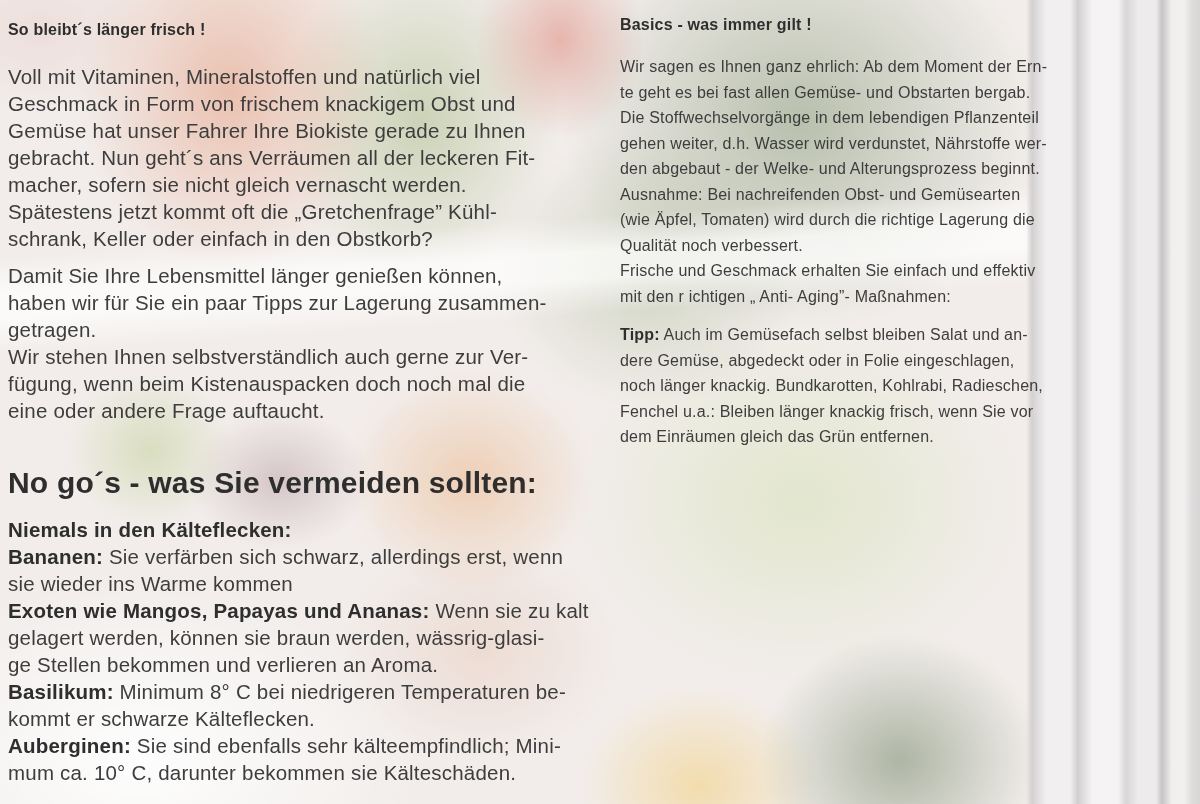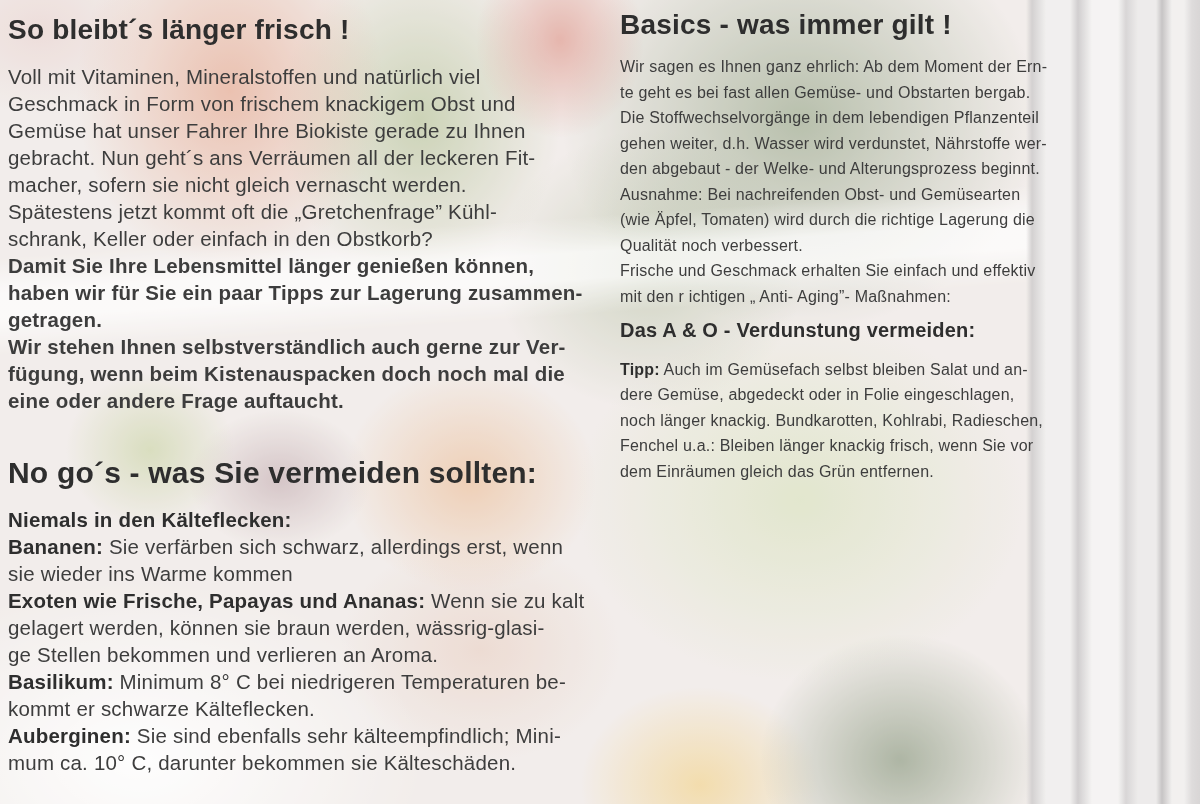--- a/index.html
+++ b/index.html
@@ -49,31 +49,31 @@
   
   .content{
     position:relative;z-index:2;
     display:flex;
     width:100%;height:100%;
   }
   .col{box-sizing:border-box;}
   .col.left{width:608px;padding:0 8px 0 8px;}
   .col.right{width:592px;padding:0 4px 0 12px;}
   h1,h2,h3{margin:0;color:#2e2e2e;font-weight:700;letter-spacing:.2px;}
-  h1{font-size:28px;line-height:32px;}
+  h1{font-size:16px;line-height:32px;}
   .col.left h1{margin-top:14px;}
   .col.right h1{margin-top:10px;line-height:30px;}
   h2{font-size:30px;line-height:30px;margin-top:44px;}
   h3.sub{font-size:20px;line-height:25.5px;}
   .pre{white-space:pre-line;}
   p{margin:0;letter-spacing:.2px;}
   .col.left p{font-size:20.5px;line-height:27px;}
   .col.right p{font-size:16px;line-height:25.5px;}
   .p1{margin-top:17px;}
-  .p2{font-weight:bold;}
+  .p2{margin-top:10px;}
   .items{margin-top:18px;}
   .items p{line-height:26px;}
   .rp1{margin-top:14px;}
   .s1t{margin-top:9px;}
   .tipp{margin-top:13px;}
   .s2t{margin-top:11px;}
   b{color:#2e2e2e;font-weight:700;}
 </style>
 </head>
 <body>
@@ -95,21 +95,21 @@
 haben wir für Sie ein paar Tipps zur Lagerung zusammen-
 getragen.
 Wir stehen Ihnen selbstverständlich auch gerne zur Ver-
 fügung, wenn beim Kistenauspacken doch noch mal die
 eine oder andere Frage auftaucht.</p>
       <h2>No go´s - was Sie vermeiden sollten:</h2>
       <div class="items">
         <p><b>Niemals in den Kälteflecken:</b> <span class="pre"></span></p>
         <p><b>Bananen:</b> <span class="pre">Sie verfärben sich schwarz, allerdings erst, wenn
 sie wieder ins Warme kommen</span></p>
-        <p><b>Exoten wie Frische, Papayas und Ananas:</b> <span class="pre">Wenn sie zu kalt
+        <p><b>Exoten wie Mangos, Papayas und Ananas:</b> <span class="pre">Wenn sie zu kalt
 gelagert werden, können sie braun werden, wässrig-glasi-
 ge Stellen bekommen und verlieren an Aroma.</span></p>
         <p><b>Basilikum:</b> <span class="pre">Minimum 8° C bei niedrigeren Temperaturen be-
 kommt er schwarze Kälteflecken.</span></p>
         <p><b>Auberginen:</b> <span class="pre">Sie sind ebenfalls sehr kälteempfindlich; Mini-
 mum ca. 10° C, darunter bekommen sie Kälteschäden.</span></p>
       </div>
     </section>
 
     <section class="col right">
@@ -117,21 +117,20 @@
       <p class="pre rp1">Wir sagen es Ihnen ganz ehrlich: Ab dem Moment der Ern-
 te geht es bei fast allen Gemüse- und Obstarten bergab.
 Die Stoffwechselvorgänge in dem lebendigen Pflanzenteil
 gehen weiter, d.h. Wasser wird verdunstet, Nährstoffe wer-
 den abgebaut - der Welke- und Alterungsprozess beginnt.
 Ausnahme: Bei nachreifenden Obst- und Gemüsearten
 (wie Äpfel, Tomaten) wird durch die richtige Lagerung die
 Qualität noch verbessert.
 Frische und Geschmack erhalten Sie einfach und effektiv
 mit den r ichtigen „ Anti- Aging”- Maßnahmen:</p>
-      <h3 class="sub s1t">Das A &amp; O - Verdunstung vermeiden:</h3>
       <p class="tipp"><b>Tipp:</b> <span class="pre">Auch im Gemüsefach selbst bleiben Salat und an-
 dere Gemüse, abgedeckt oder in Folie eingeschlagen,
 noch länger knackig. Bundkarotten, Kohlrabi, Radieschen,
 Fenchel u.a.: Bleiben länger knackig frisch, wenn Sie vor
 dem Einräumen gleich das Grün entfernen.</span></p>
     </section>
 
   </div>
 </div>
 

